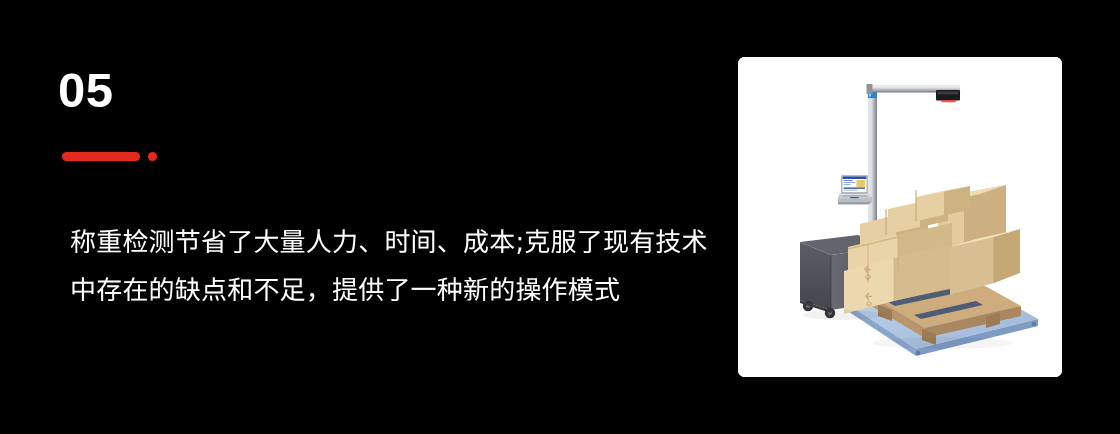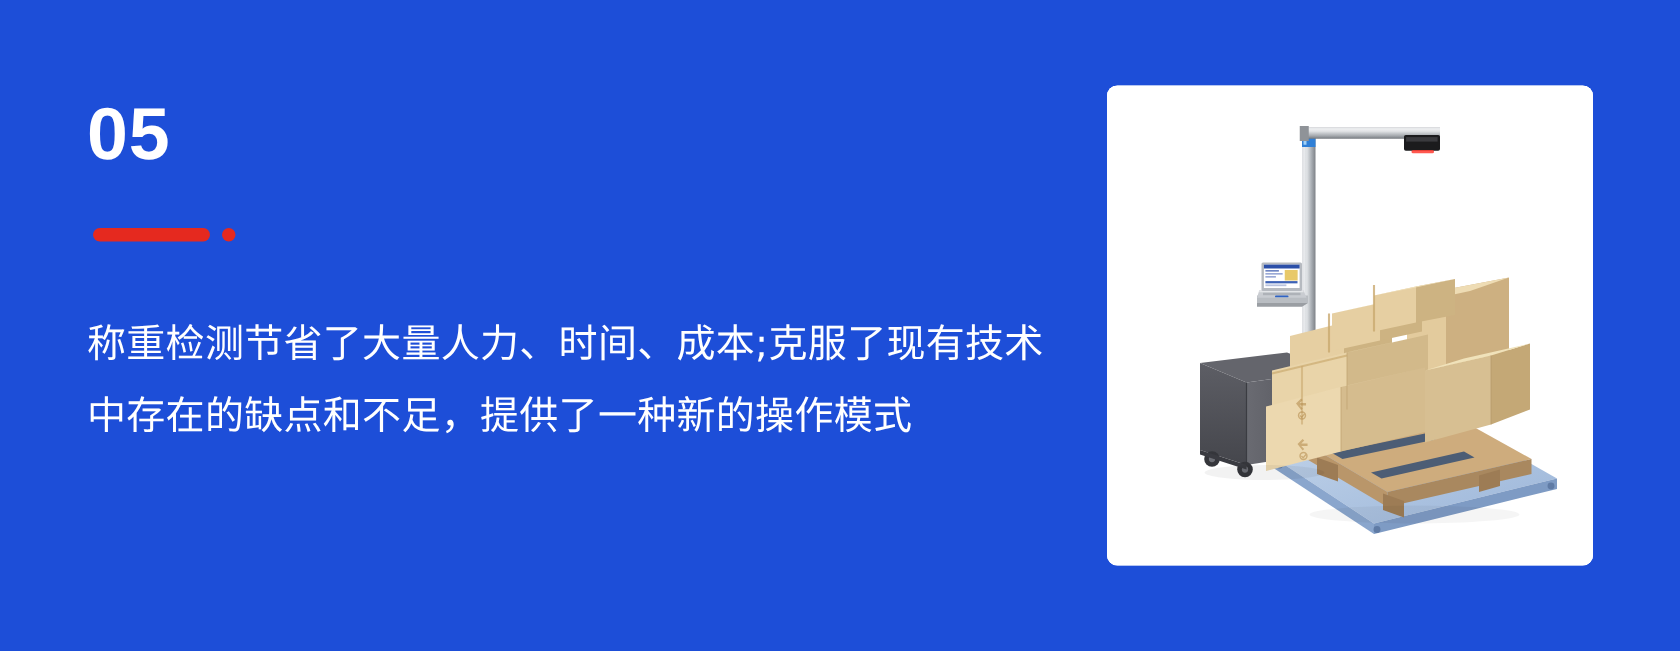--- a/index.html
+++ b/index.html
@@ -12,21 +12,21 @@
     height: 434px;
     overflow: hidden;
     font-family: "Liberation Sans", "DejaVu Sans", sans-serif;
     background: #26088c;
   }
 
   .slide {
     position: relative;
     width: 1120px;
     height: 434px;
-    background: #1d4ed8;
+    background: #000000;
     box-sizing: border-box;
   }
 
   
   .content {
     position: absolute;
     left: 58px;
     top: 66px;
     width: 640px;
   }
@@ -62,21 +62,21 @@
     margin-left: 8px;
     background: #e5291f;
     border-radius: 50%;
   }
 
   .body-text {
     position: absolute;
     left: 0px;
     top: 140px;
     width: 640px;
-    margin: 0;
+    margin: 12px;
     color: #ffffff;
     font-size: 26px;
     line-height: 48px;
     font-weight: 400;
     letter-spacing: 0.2px;
     white-space: pre-wrap;
     font-family: "DejaVu Sans", "Liberation Sans", sans-serif;
   }
 
   

